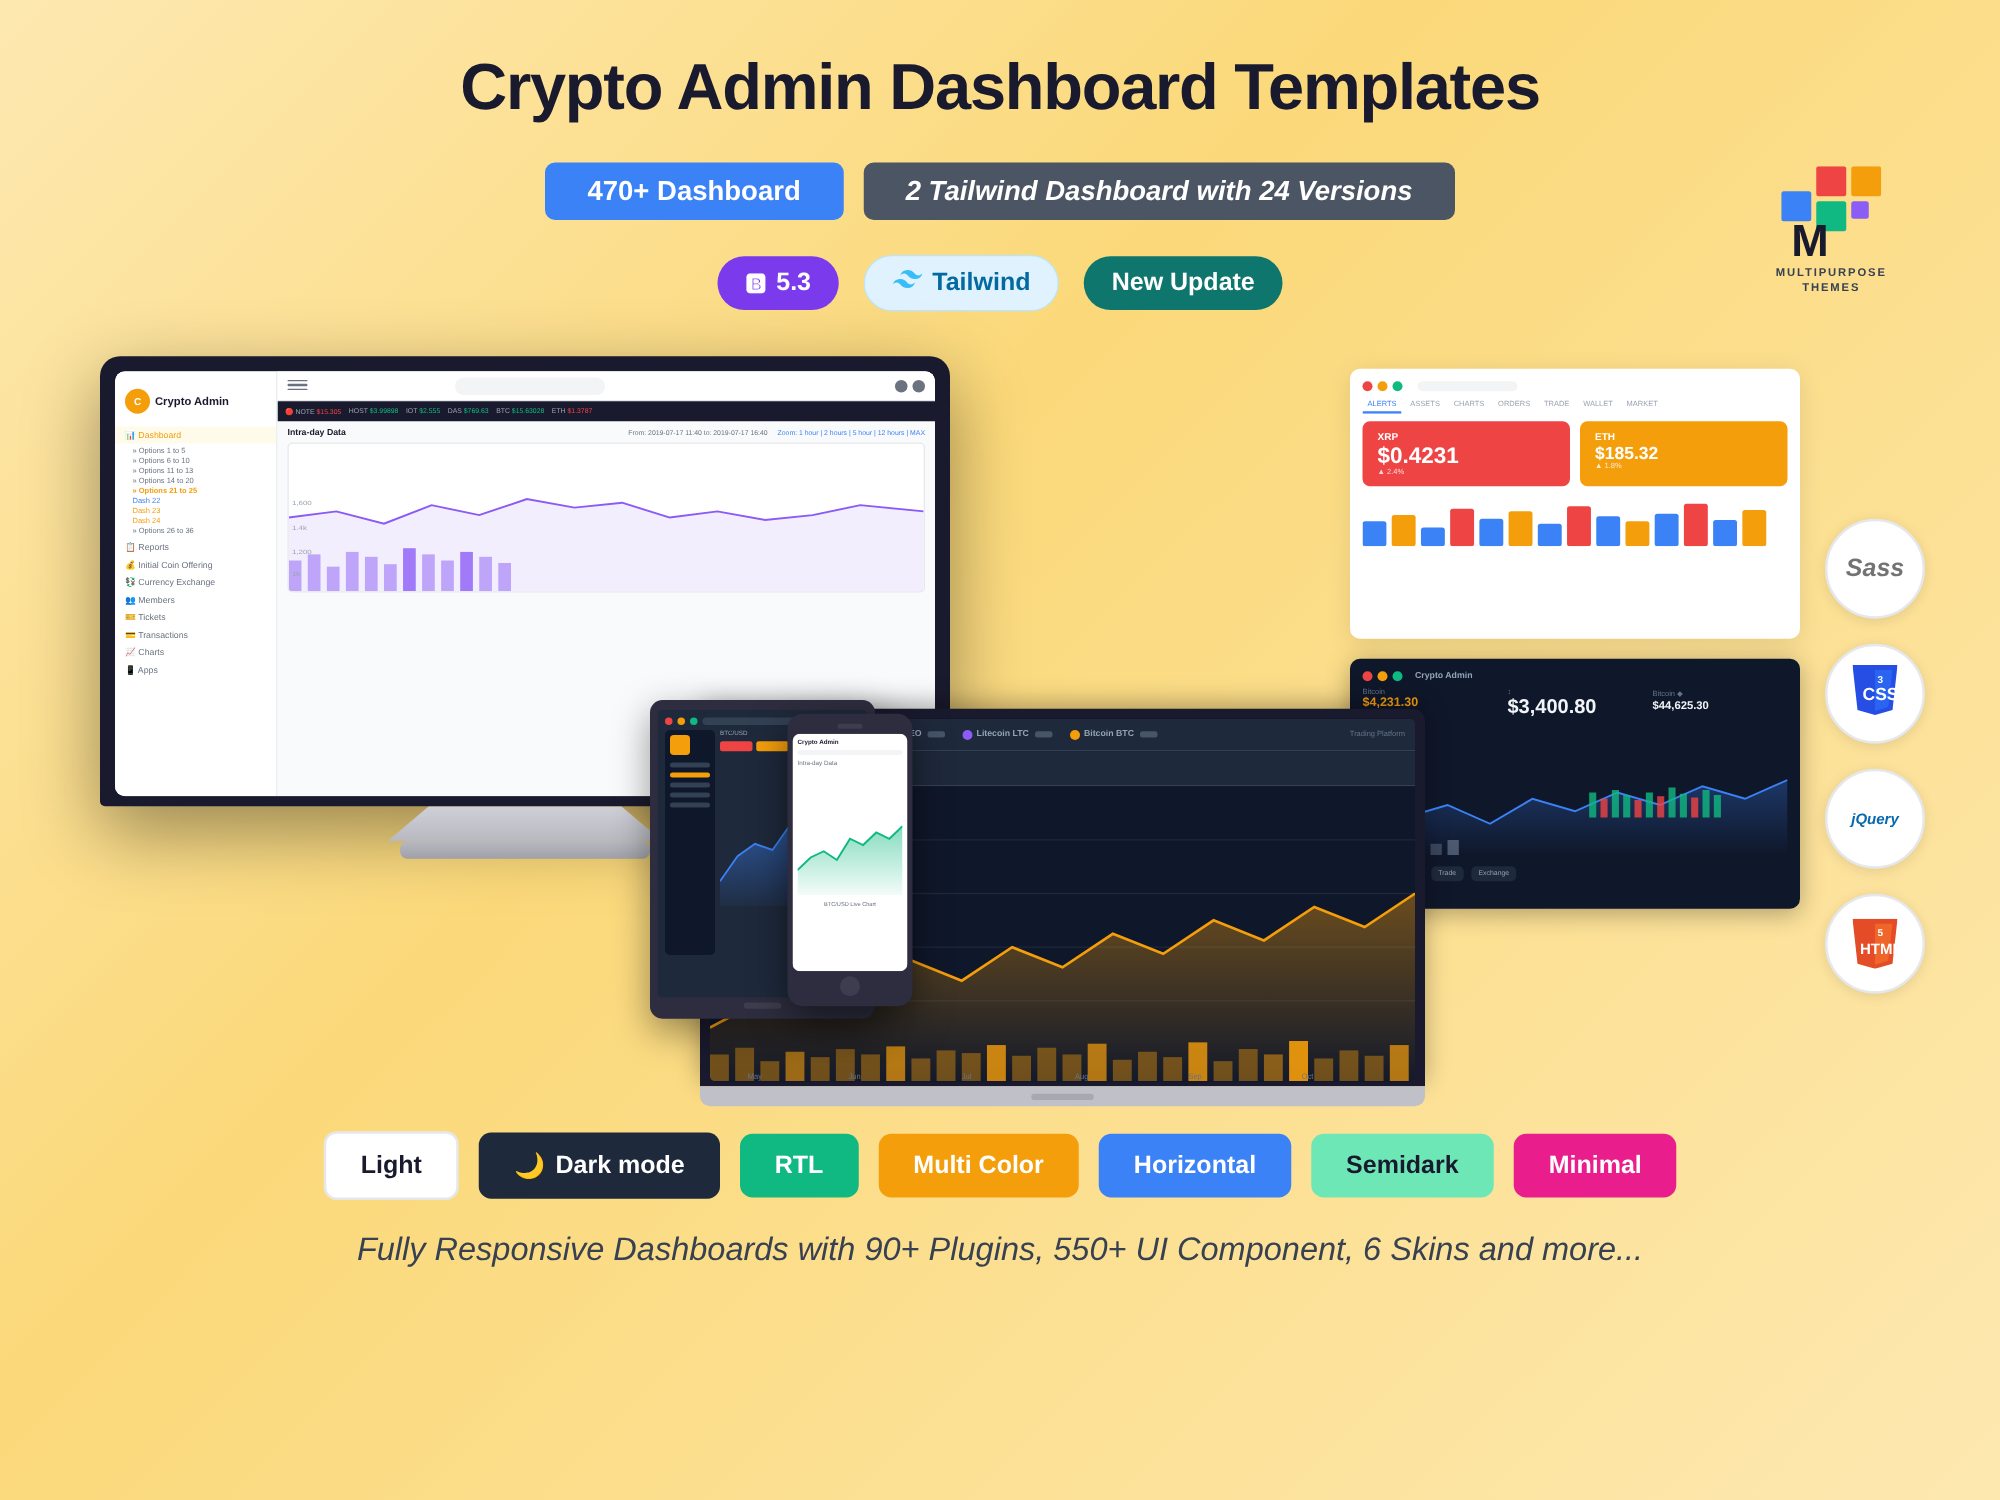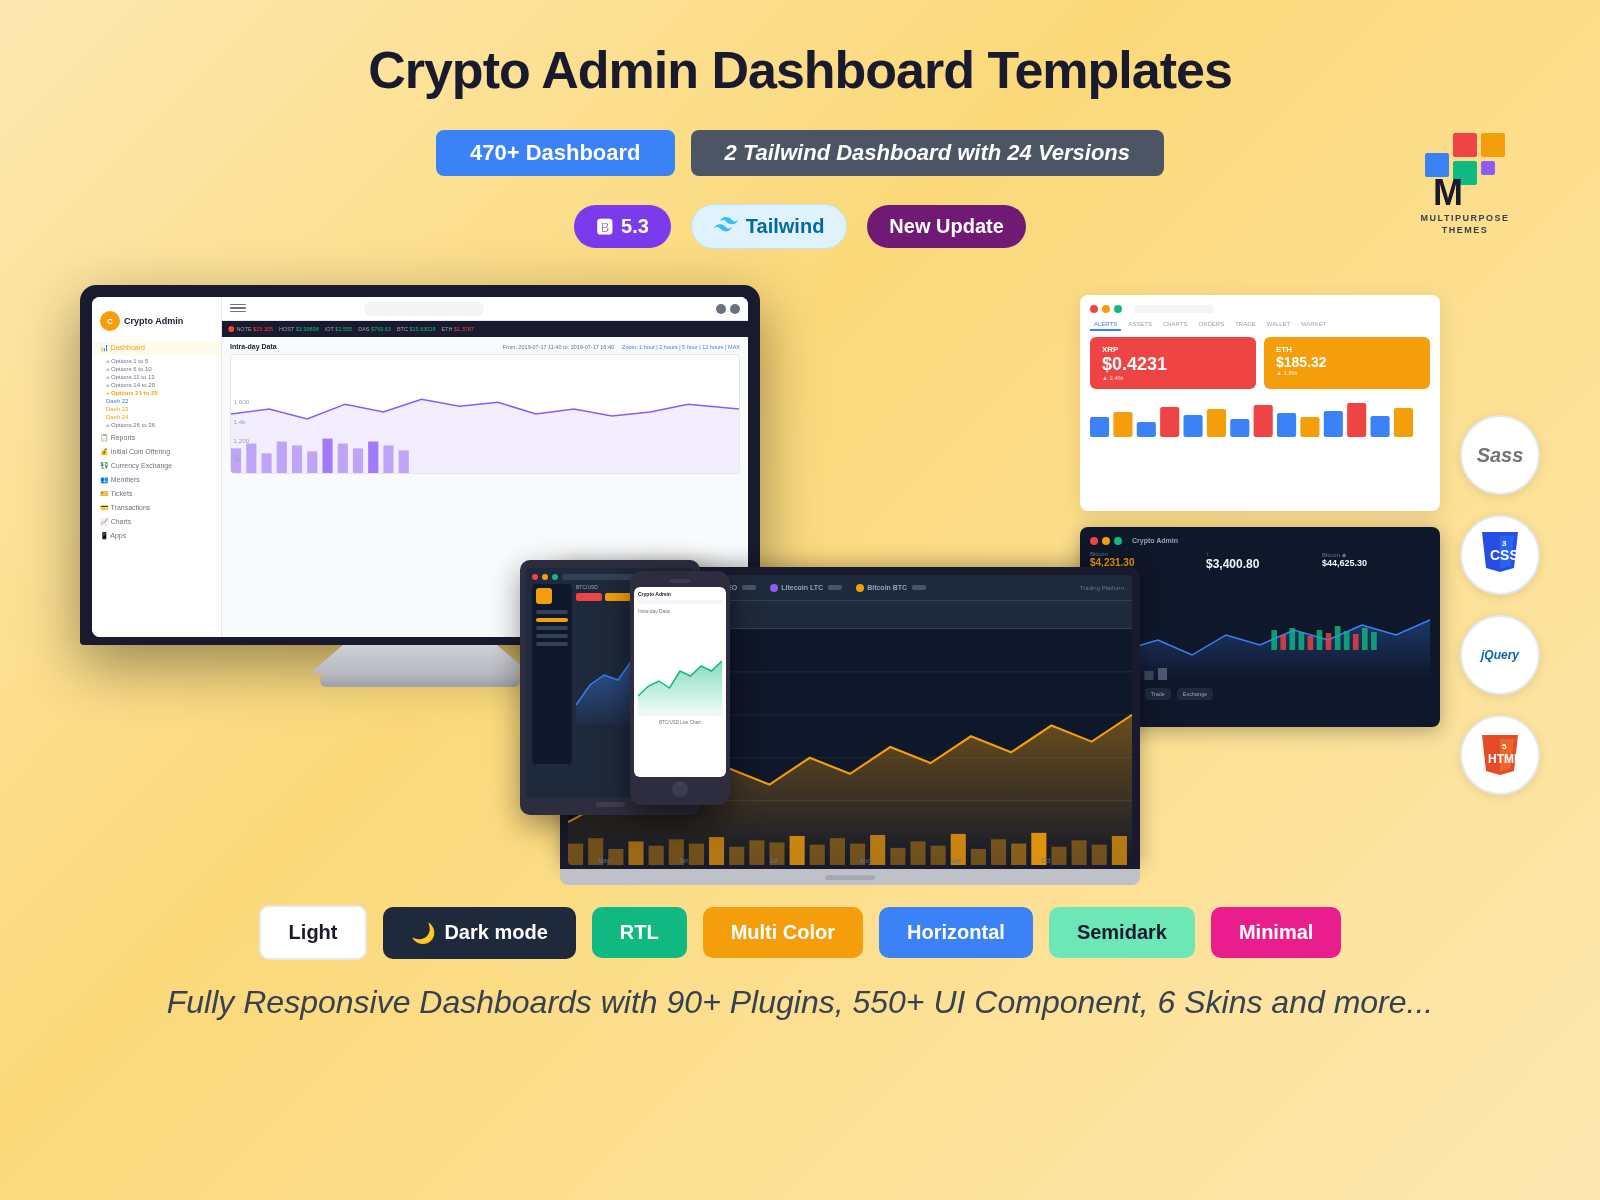--- a/index.html
+++ b/index.html
@@ -72,21 +72,21 @@
       color: white;
     }
 
     .tech-badge-light {
       background: #e0f2fe;
       color: #0369a1;
       border: 1px solid #bae6fd;
     }
 
     .tech-badge-red {
-      background: #701a75;
+      background: #0f766e;
       color: white;
     }
 
     
     .logo-area {
       position: absolute;
       right: 80px;
       top: 130px;
     }
 
@@ -382,21 +382,21 @@
     .skin-rtl { background: #10b981; }
     .skin-multicolor { background: #f59e0b; }
     .skin-horizontal { background: #3b82f6; }
     .skin-mini { background: #06b6d4; }
     .skin-semidark { background: #6ee7b7; color: #1a1a2e; }
     .skin-minimal { background: #e91e8c; }
 
     
     .bottom-description {
       text-align: center;
-      font-size: 32px;
+      font-size: 26px;
       color: #374151;
       font-style: italic;
     }
 
     
     .chart-svg {
       width: 100%;
       height: 100%;
     }
 
@@ -803,21 +803,21 @@
           <div style="width:8px;height:8px;border-radius:50%;background:#10b981;"></div>
           <span style="font-size:7px;font-weight:700;color:#94a3b8;margin-left:6px;">Crypto Admin</span>
         </div>
         <div style="display:flex;gap:8px;margin-bottom:8px;">
           <div style="flex:1;">
             <div style="font-size:6px;color:#64748b;">Bitcoin</div>
             <div style="font-size:10px;font-weight:700;color:#f59e0b;">$4,231.30</div>
           </div>
           <div style="flex:1;">
             <div style="font-size:6px;color:#64748b;">↕</div>
-            <div style="font-size:12px;font-weight:700;color:#f1f5f9;">$3,400.80</div>
+            <div style="font-size:16px;font-weight:700;color:#f1f5f9;">$3,400.80</div>
           </div>
           <div style="flex:1;">
             <div style="font-size:6px;color:#64748b;">Bitcoin ◆</div>
             <div style="font-size:9px;font-weight:700;color:#f1f5f9;">$44,625.30</div>
           </div>
         </div>
         
         <div style="font-size:7px;color:#94a3b8;margin-bottom:4px;">Recent Activity</div>
         
         <svg width="100%" height="90" viewBox="0 0 300 90" preserveAspectRatio="none">

